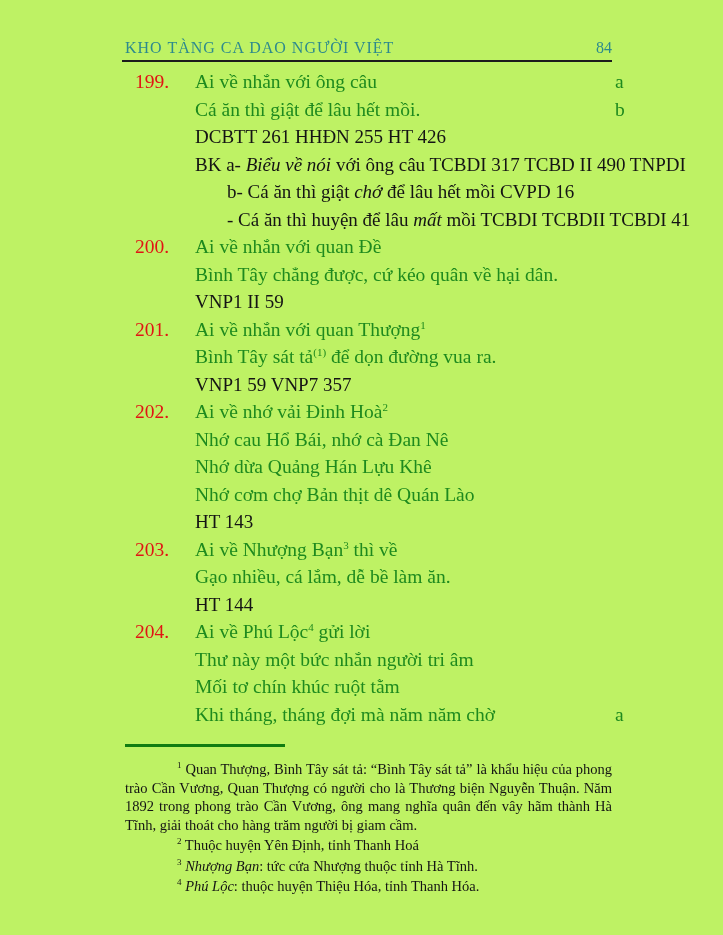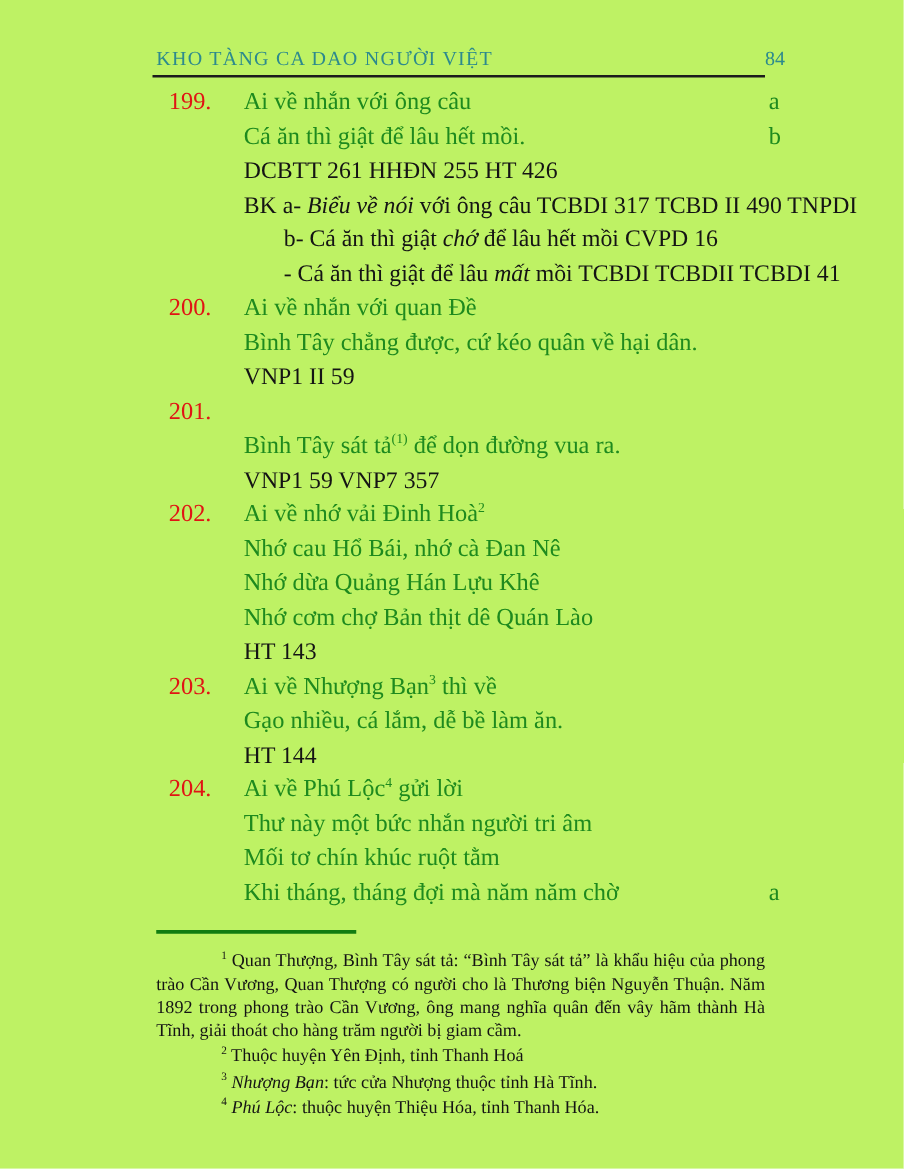--- a/index.html
+++ b/index.html
@@ -5,21 +5,21 @@
   html,body { margin:0; padding:0; background:#ffffff; }
   .page {
     position:relative; width:723px; height:935px; background:#bef264;
     font-family:"Liberation Serif","DejaVu Serif",serif; color:#141414; overflow:hidden;
   }
   
   .header-title {
     position:absolute; top:39px; left:125px; font-size:16px; letter-spacing:1px;
     color:#2d8a8d; white-space:nowrap;
   }
-  .page-number { position:absolute; top:39px; left:612px; font-size:16px; color:#2d8a8d; }
+  .page-number { position:absolute; top:39px; left:596px; font-size:16px; color:#2d8a8d; }
   .header-rule { position:absolute; top:60px; left:122px; width:490px; height:2px; background:#1c1c1c; }
 
   
   .content { position:absolute; top:68px; left:0; width:723px;margin-left:10px; }
   .line { position:relative; height:27.5px; line-height:27.5px; padding-left:185px; font-size:19.5px; white-space:nowrap; }
   .entry-num { position:absolute; left:125px; color:#e01414; }
   .verse { color:#1e8a1e; }
   .marker { position:absolute; left:605px; color:#1e8a1e; }
   .ref-line { font-size:19px; color:#141414; }
   .bk-line { font-size:19px; color:#141414; }
@@ -41,25 +41,25 @@
   <div class="header-title">KHO TÀNG CA DAO NGƯỜI VIỆT</div>
   <div class="page-number">84</div>
   <div class="header-rule"></div>
 
   <div class="content" id="entries">
       <div class="line"><span class="entry-num">199.</span><span class="verse"><span>Ai về nhắn với ông câu</span></span><span class="marker">a</span></div>
       <div class="line"><span class="verse"><span>Cá ăn thì giật để lâu hết mồi.</span></span><span class="marker">b</span></div>
       <div class="line ref-line">DCBTT 261 HHĐN 255 HT 426</div>
       <div class="line bk-line"><span>BK a- </span><i>Biểu về nói</i><span> với ông câu TCBDI 317 TCBD II 490 TNPDI</span></div>
       <div class="line bk-line indent-1"><span>b- Cá ăn thì giật </span><i>chớ</i><span> để lâu hết mồi CVPD 16</span></div>
-      <div class="line bk-line indent-1"><span>- Cá ăn thì giật để lâu </span><i>mất</i><span> mồi TCBDI TCBDII TCBDI 41</span></div>
+      <div class="line bk-line indent-1"><span>- Cá ăn thì huyện để lâu </span><i>mất</i><span> mồi TCBDI TCBDII TCBDI 41</span></div>
       <div class="line"><span class="entry-num">200.</span><span class="verse"><span>Ai về nhắn với quan Đề</span></span></div>
       <div class="line"><span class="verse"><span>Bình Tây chẳng được, cứ kéo quân về hại dân.</span></span></div>
       <div class="line ref-line">VNP1 II 59</div>
-      <div class="line"><span class="entry-num">201.</span></div>
+      <div class="line"><span class="entry-num">201.</span><span class="verse"><span>Ai về nhắn với quan Thượng</span><sup class="vsup">1</sup></span></div>
       <div class="line"><span class="verse"><span>Bình Tây sát tả</span><sup class="vsup">(1)</sup><span> để dọn đường vua ra.</span></span></div>
       <div class="line ref-line">VNP1 59 VNP7 357</div>
       <div class="line"><span class="entry-num">202.</span><span class="verse"><span>Ai về nhớ vải Đinh Hoà</span><sup class="vsup">2</sup></span></div>
       <div class="line"><span class="verse"><span>Nhớ cau Hổ Bái, nhớ cà Đan Nê</span></span></div>
       <div class="line"><span class="verse"><span>Nhớ dừa Quảng Hán Lựu Khê</span></span></div>
       <div class="line"><span class="verse"><span>Nhớ cơm chợ Bản thịt dê Quán Lào</span></span></div>
       <div class="line ref-line">HT 143</div>
       <div class="line"><span class="entry-num">203.</span><span class="verse"><span>Ai về Nhượng Bạn</span><sup class="vsup">3</sup><span> thì về</span></span></div>
       <div class="line"><span class="verse"><span>Gạo nhiều, cá lắm, dễ bề làm ăn.</span></span></div>
       <div class="line ref-line">HT 144</div>

